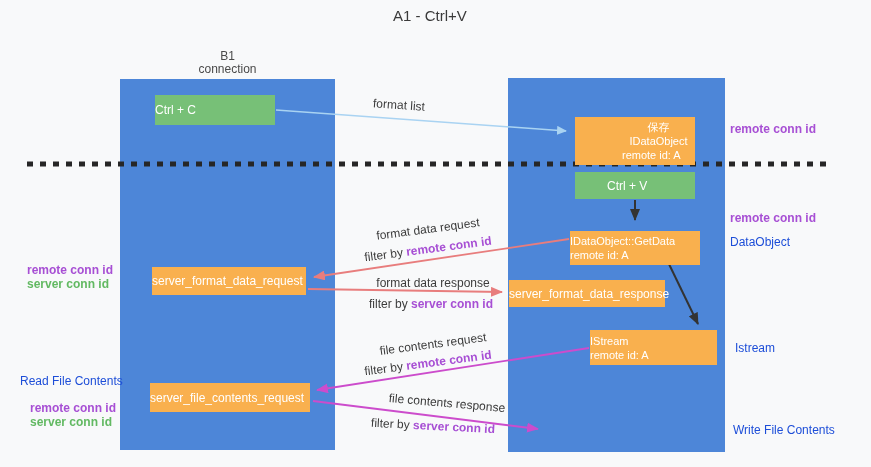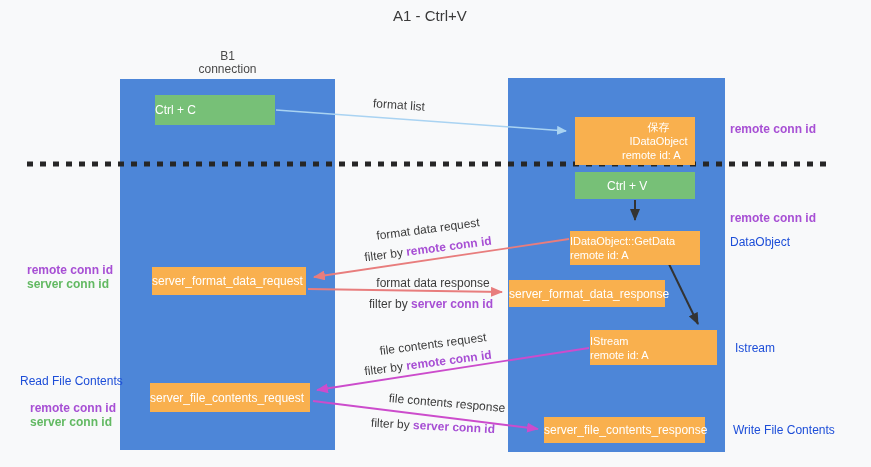--- a/index.html
+++ b/index.html
@@ -127,23 +127,20 @@
   <div class="node orange n-fmt-res">
     <span>server_format_data_response</span>
   </div>
   <div class="node orange two-line n-istream">
     <span>IStream</span>
     <span>remote id: A</span>
   </div>
   <div class="node orange n-file-req">
     <span>server_file_contents_request</span>
   </div>
-  <div class="node orange n-file-res">
-    <span>server_file_contents_response</span>
-  </div>
 
   <div class="flow-label" style="left:399px; top:105px; transform:translate(-50%,-50%) rotate(4deg);">format list</div>
 
   <div class="flow-label" style="left:428px; top:229px; transform:translate(-50%,-50%) rotate(-7.5deg);">format data request</div>
   <div class="flow-label" style="left:428px; top:249px; transform:translate(-50%,-50%) rotate(-7.5deg);"><span>filter by </span><span class="key">remote conn id</span></div>
 
   <div class="flow-label" style="left:433px; top:283px; transform:translate(-50%,-50%);">format data response</div>
   <div class="flow-label" style="left:431px; top:304px; transform:translate(-50%,-50%);"><span>filter by </span><span class="key">server conn id</span></div>
 
   <div class="flow-label" style="left:433px; top:344px; transform:translate(-50%,-50%) rotate(-7.5deg);">file contents request</div>

